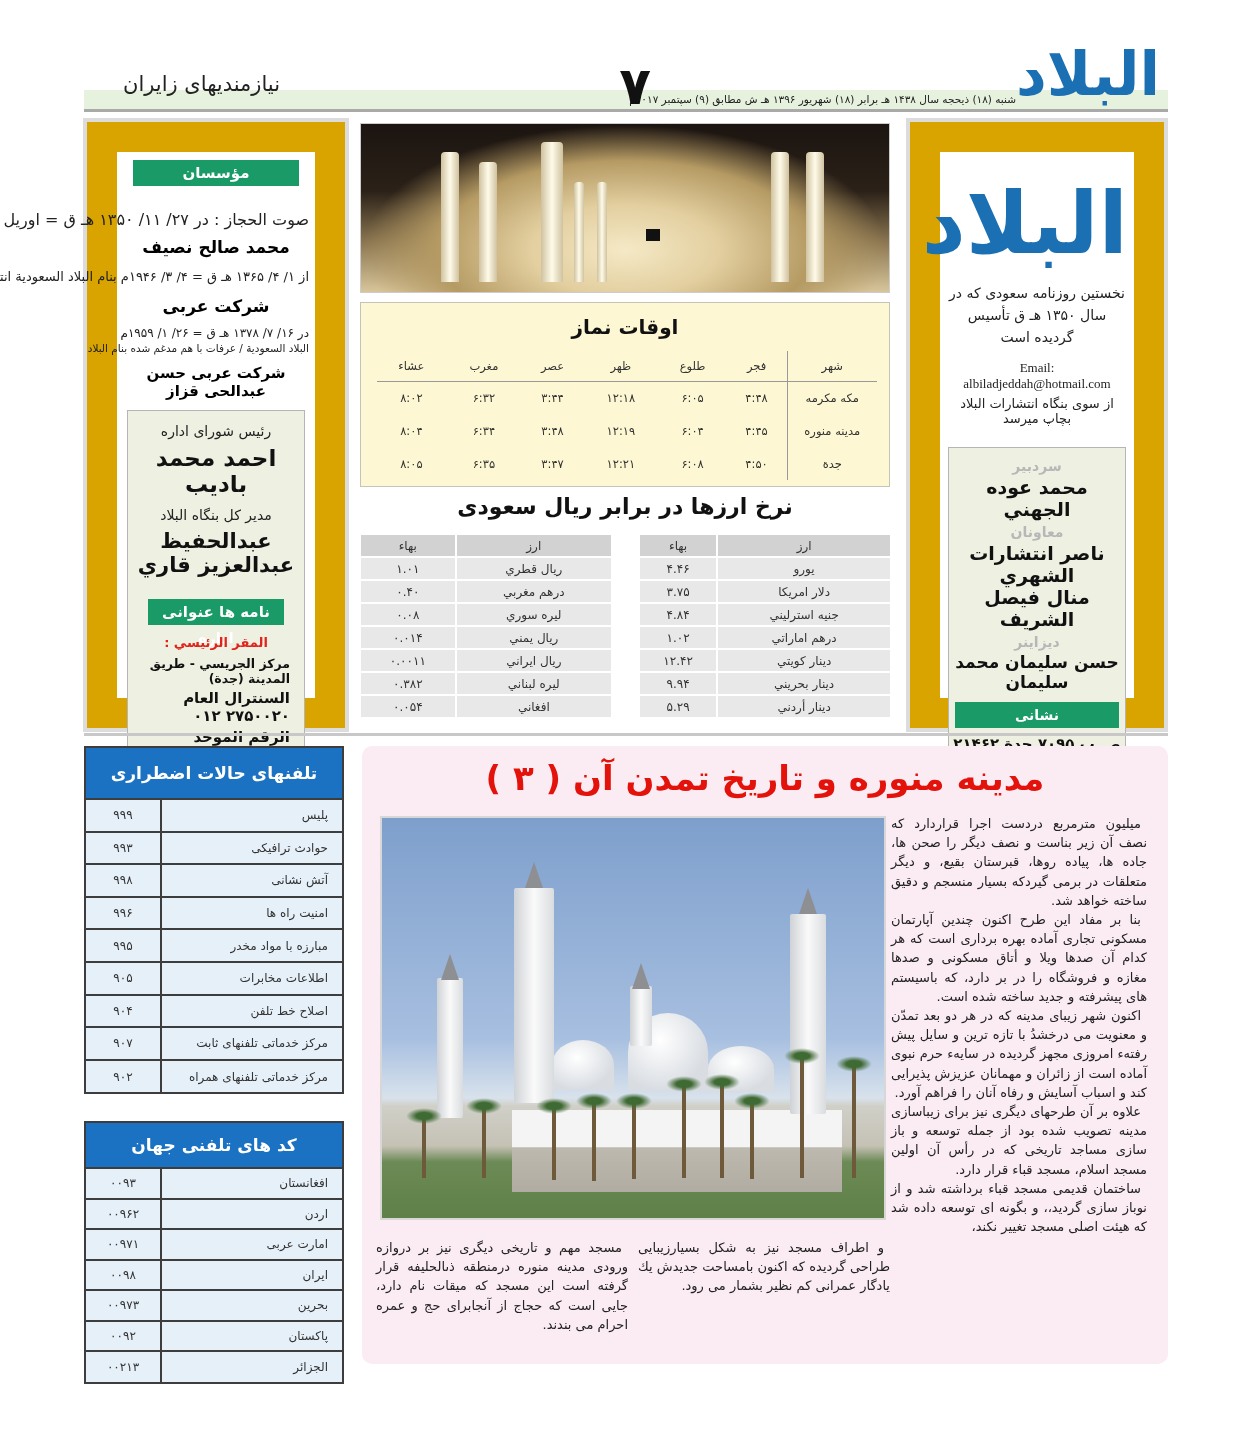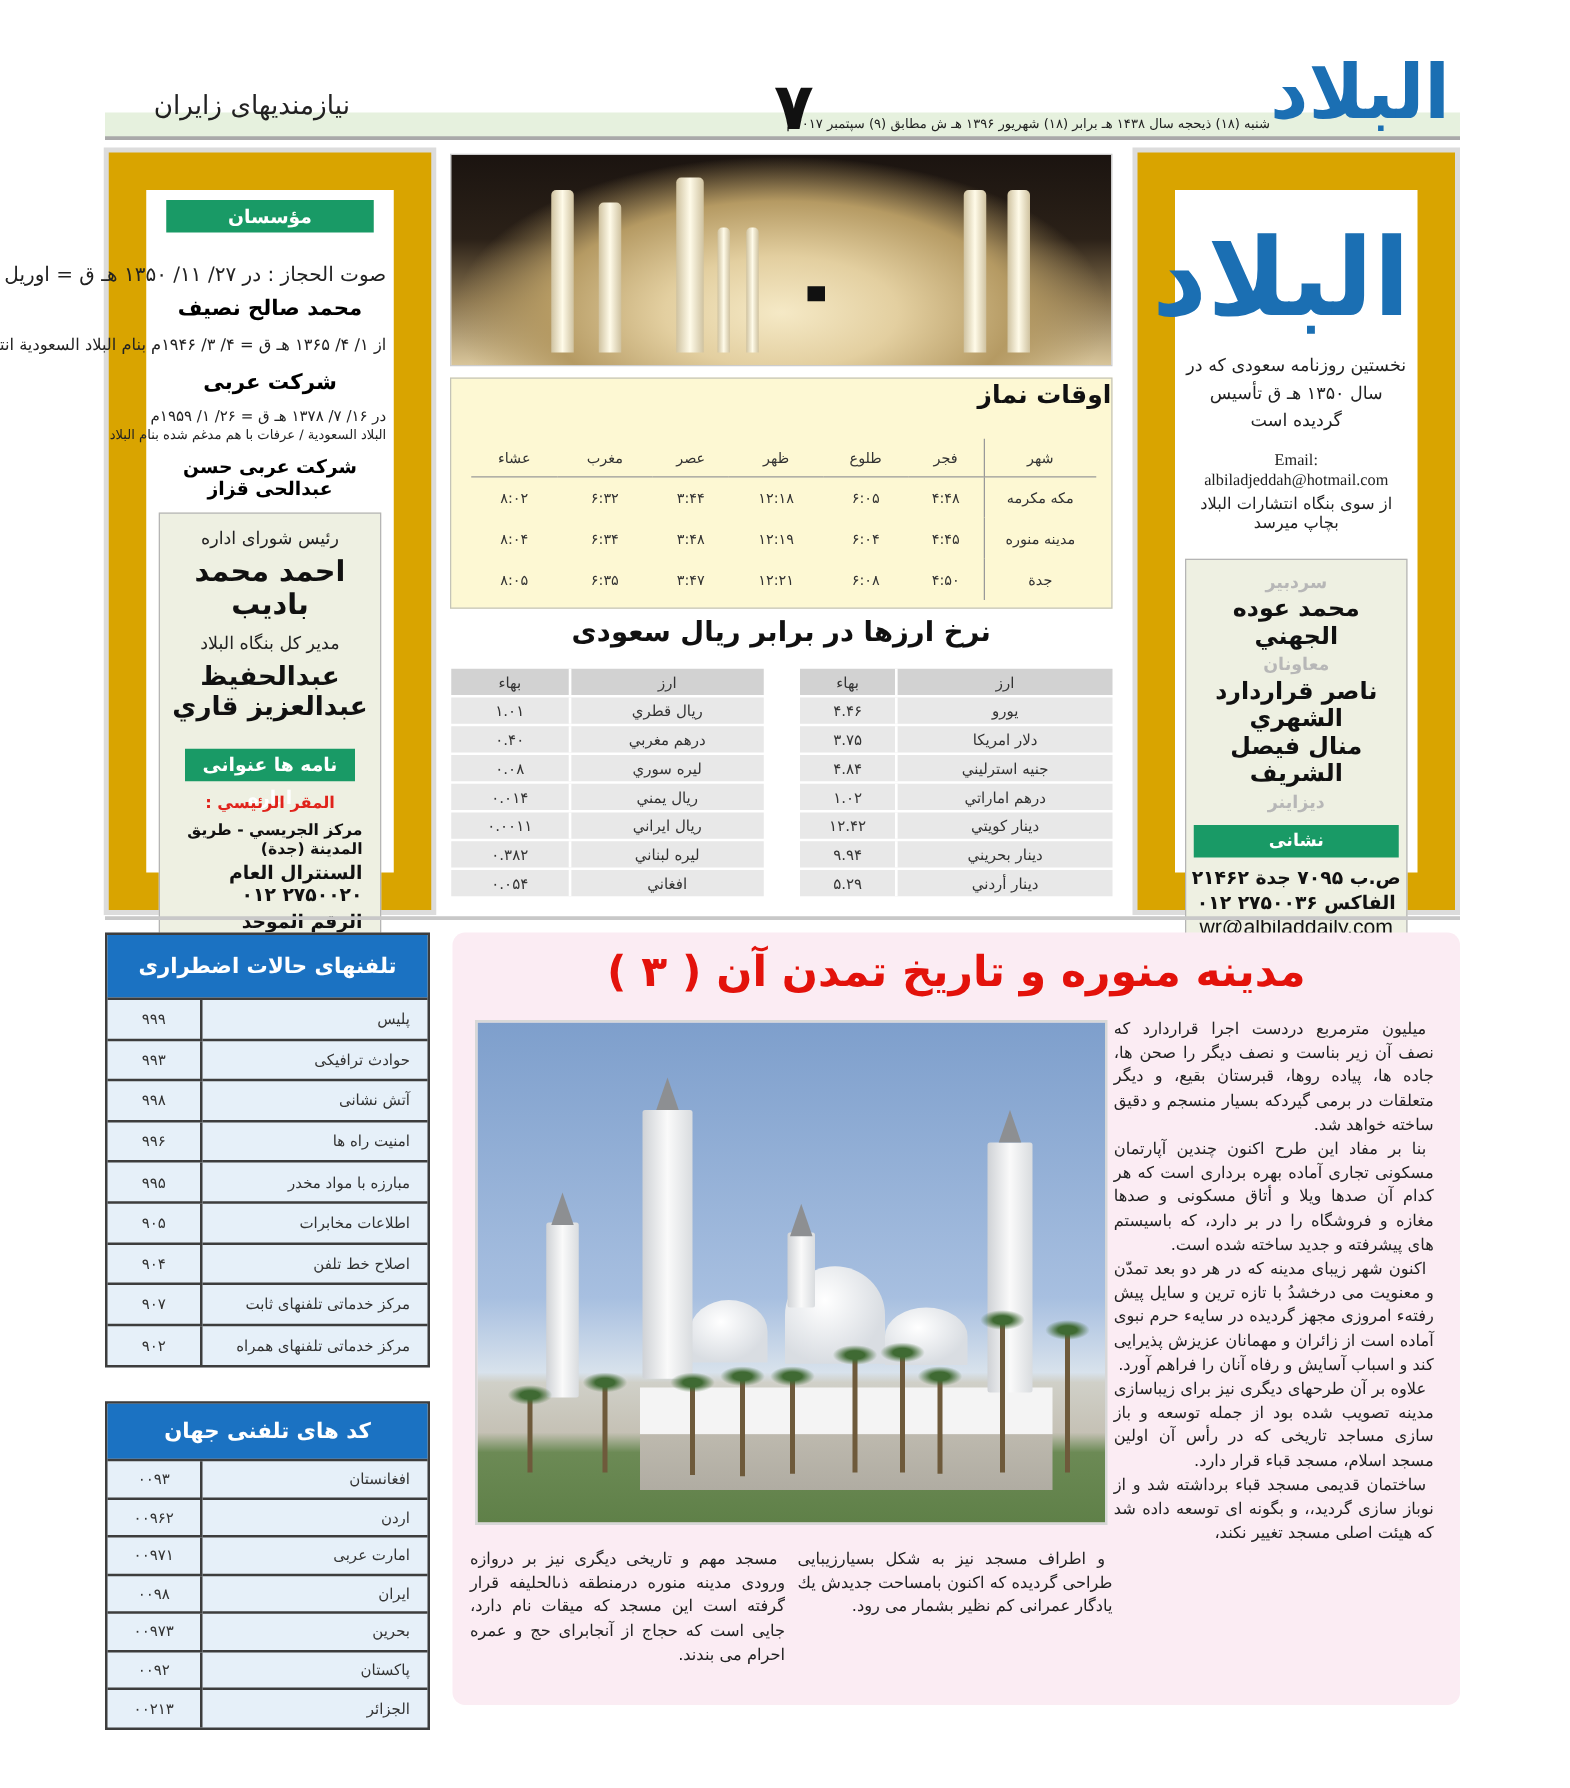--- a/index.html
+++ b/index.html
@@ -53,21 +53,21 @@
   
   #kaaba-photo { left: 360px; top: 123px; width: 530px; height: 170px; background:
       radial-gradient(ellipse at 50% 75%, #f5e9c6 0%, #e3cfa0 25%, #b59a63 50%, transparent 70%),
       linear-gradient(180deg, #1b1410 0%, #2b2118 40%, #8a7550 70%, #d8c59a 100%);
     border: 1px solid #ccc; overflow: hidden; }
   .minaret { position: absolute; bottom: 10px; width: 18px; background: linear-gradient(90deg,#cfc2a0,#fffbe9,#cfc2a0); border-radius: 4px 4px 0 0; }
   .kaaba { position: absolute; left: 285px; top: 105px; width: 14px; height: 12px; background: #111; }
 
   
   #prayer { left: 360px; top: 302px; width: 530px; height: 185px; background: #fdf8d3; border: 1px solid #c4c4b8; }
-  #prayer .title { font-size: 20px; font-weight: bold; color: #111; }
+  #prayer .title { font-size: 20px; font-weight: bold; text-align: center; margin-top: 12px; color: #111; }
   #prayer table { position: absolute; left: 16px; top: 48px; width: 500px; border-collapse: collapse; font-size: 11.5px; color: #333; }
   #prayer th { font-weight: normal; height: 30px; border-bottom: 1.5px solid #999; }
   #prayer td { height: 33px; text-align: center; }
   #prayer th.city, #prayer td.city { border-left: 1.5px solid #999; width: 90px; }
 
   
   #currency-title { left: 360px; top: 494px; width: 530px; font-size: 22px; font-weight: bold; text-align: center; color: #111; }
   .cur-table { position: absolute; top: 533px; width: 250px; border-collapse: separate; border-spacing: 0 2px; font-size: 12px; color: #333; }
   .cur-table th { background: #d2d2d2; font-weight: normal; height: 21px; }
   .cur-table td { background: #e8e8e8; height: 21px; text-align: center; }
@@ -142,23 +142,24 @@
   <div class="gold">
     <div class="white-in">
       <div class="mh-logo">البلاد</div>
       <div class="mh-text">نخستین روزنامه سعودی که در سال ۱۳۵۰ هـ ق تأسیس گردیده است</div>
       <div class="mh-email">Email: albiladjeddah@hotmail.com</div>
       <div class="mh-pub">از سوی بنگاه انتشارات البلاد بچاپ میرسد</div>
       <div class="mh-panel">
         <div class="mh-role">سردبیر</div>
         <div class="mh-name">محمد عوده الجهني</div>
         <div class="mh-role">معاونان</div>
-        <div class="mh-name">ناصر قراردارد الشهري</div>
+        <div class="mh-name">ناصر انتشارات الشهري</div>
         <div class="mh-name" style="margin-top:0">منال فيصل الشريف</div>
         <div class="mh-role">دیزاینر</div>
+        <div class="mh-name" style="font-size:17px;">حسن سليمان محمد سليمان</div>
         <div class="green-bar">نشانی</div>
         <div class="mh-contact">ص.ب ۷۰۹۵ جدة ۲۱۴۶۲</div>
         <div class="mh-contact">الفاكس ۲۷۵۰۰۳۶   ۰۱۲</div>
         <div class="mh-web">wr@albiladdaily.com</div>
       </div>
     </div>
   </div>
 </div>
 
 <div class="abs" id="kaaba-photo">

